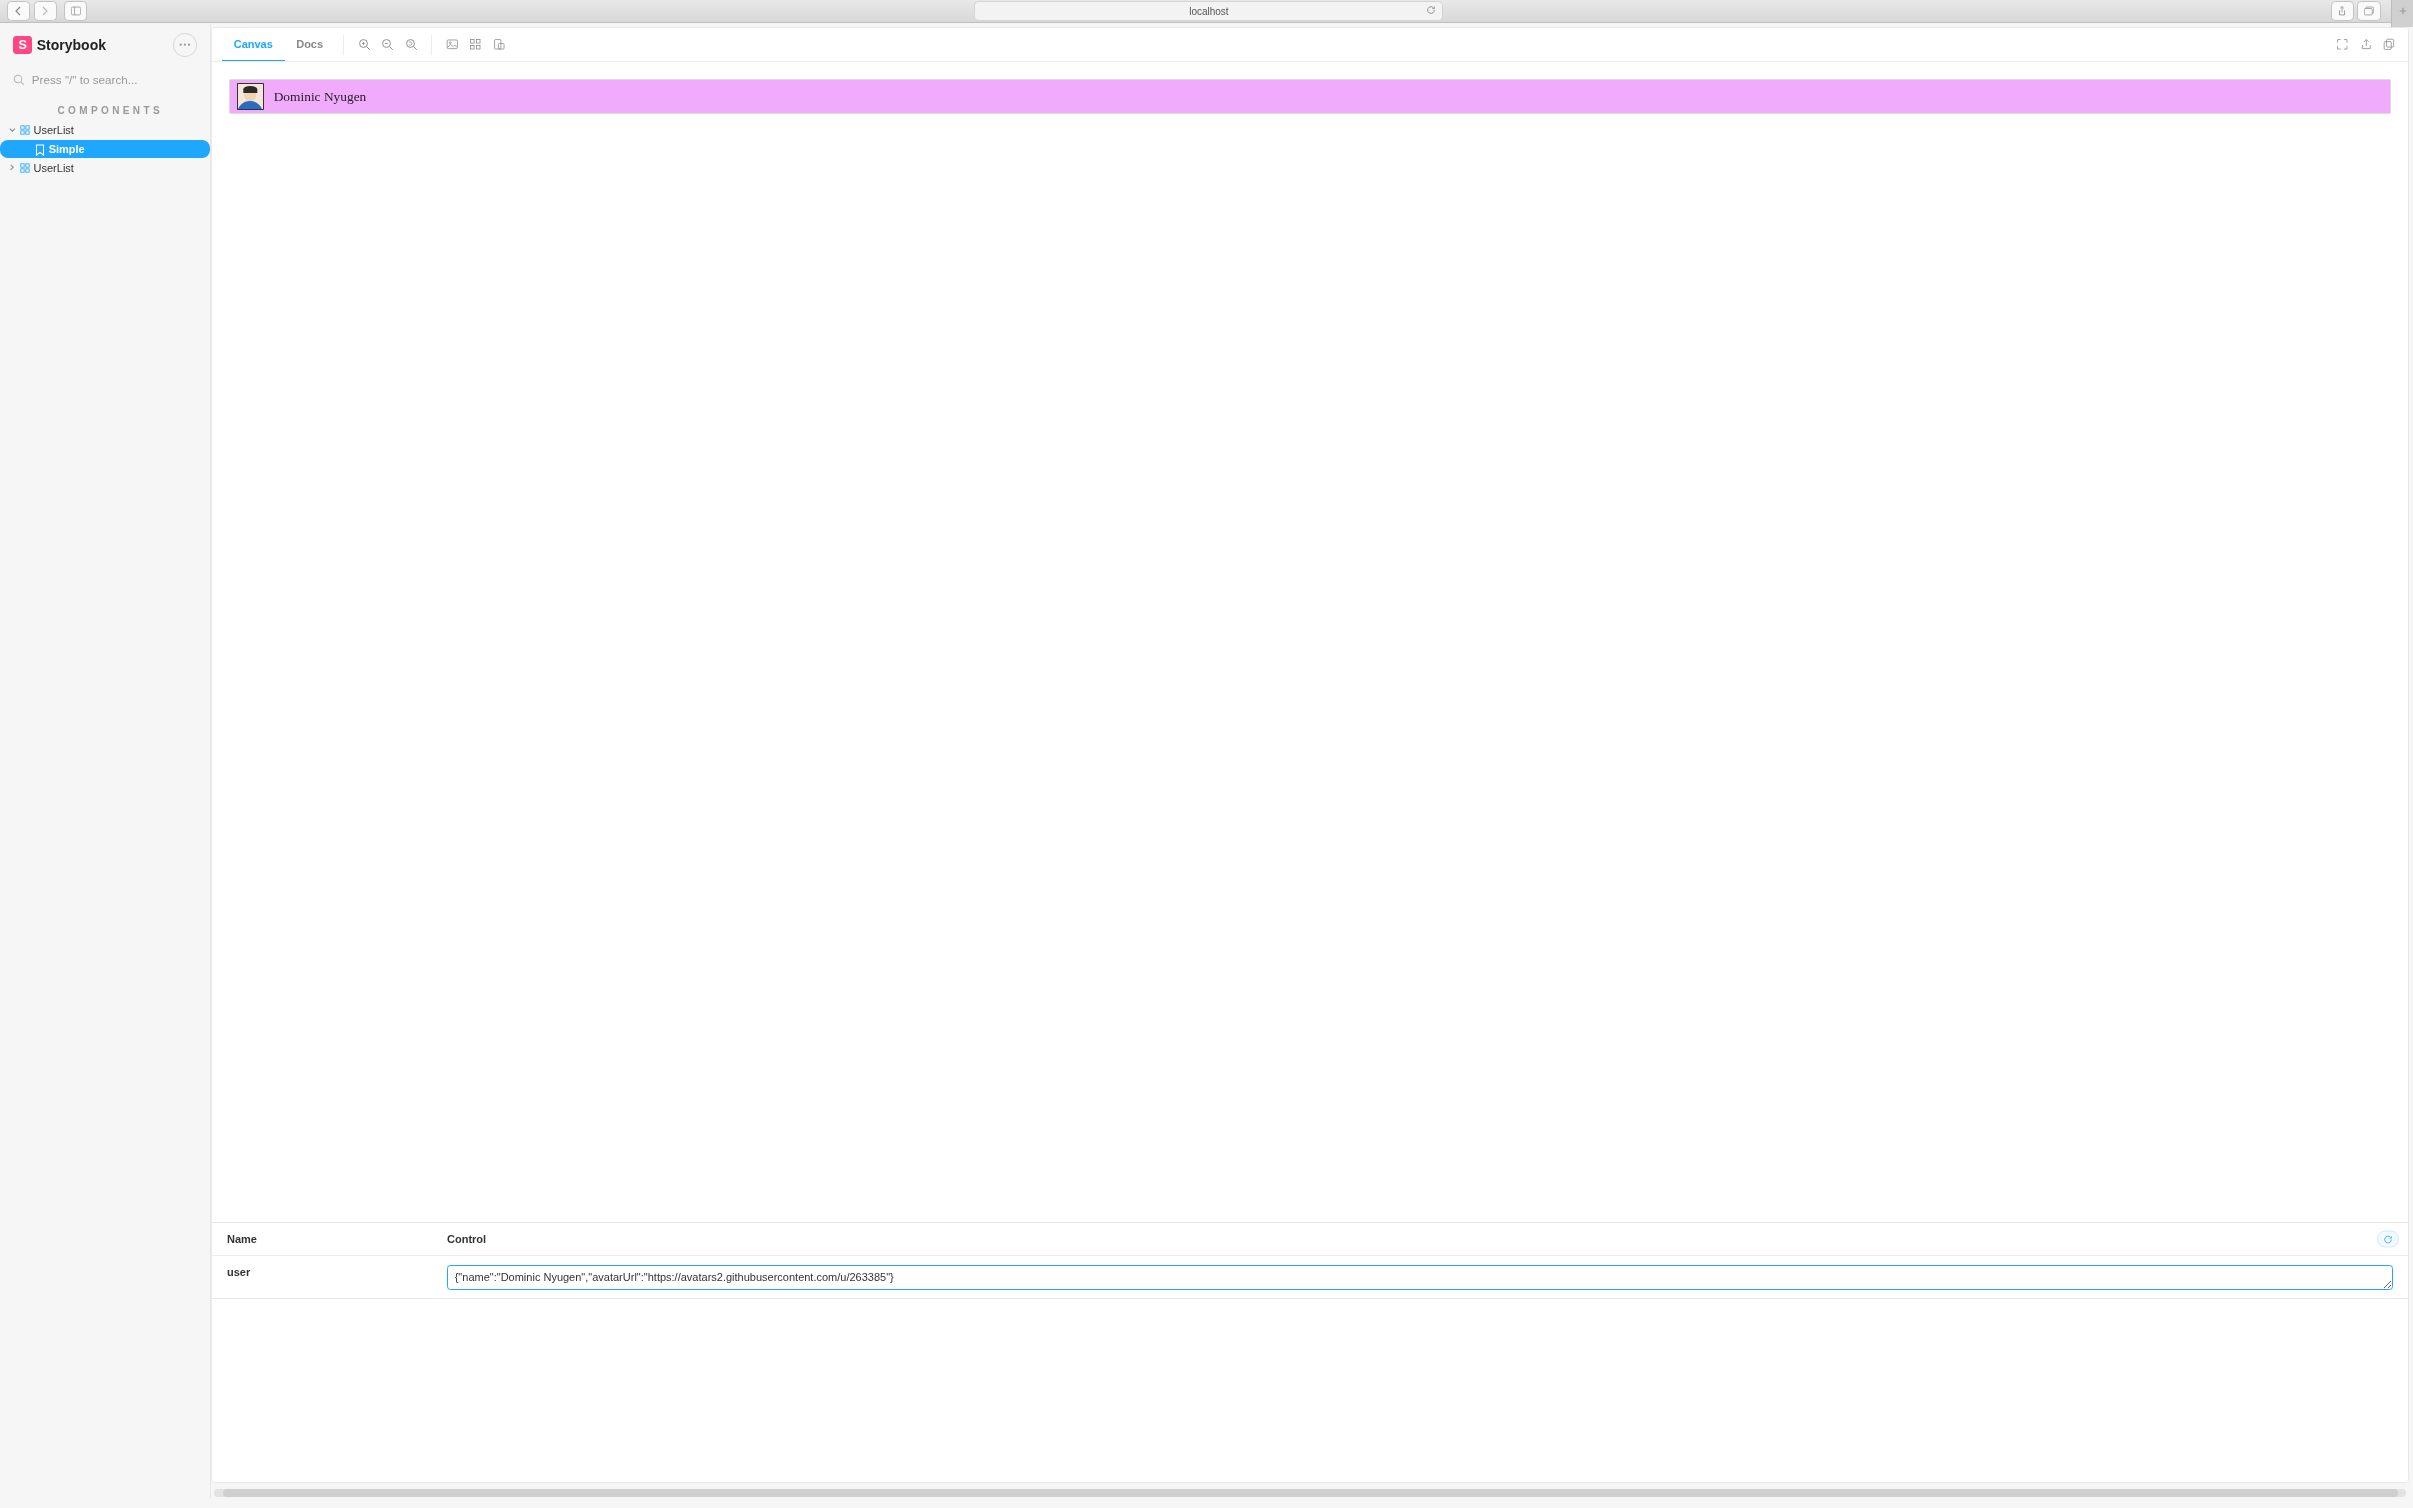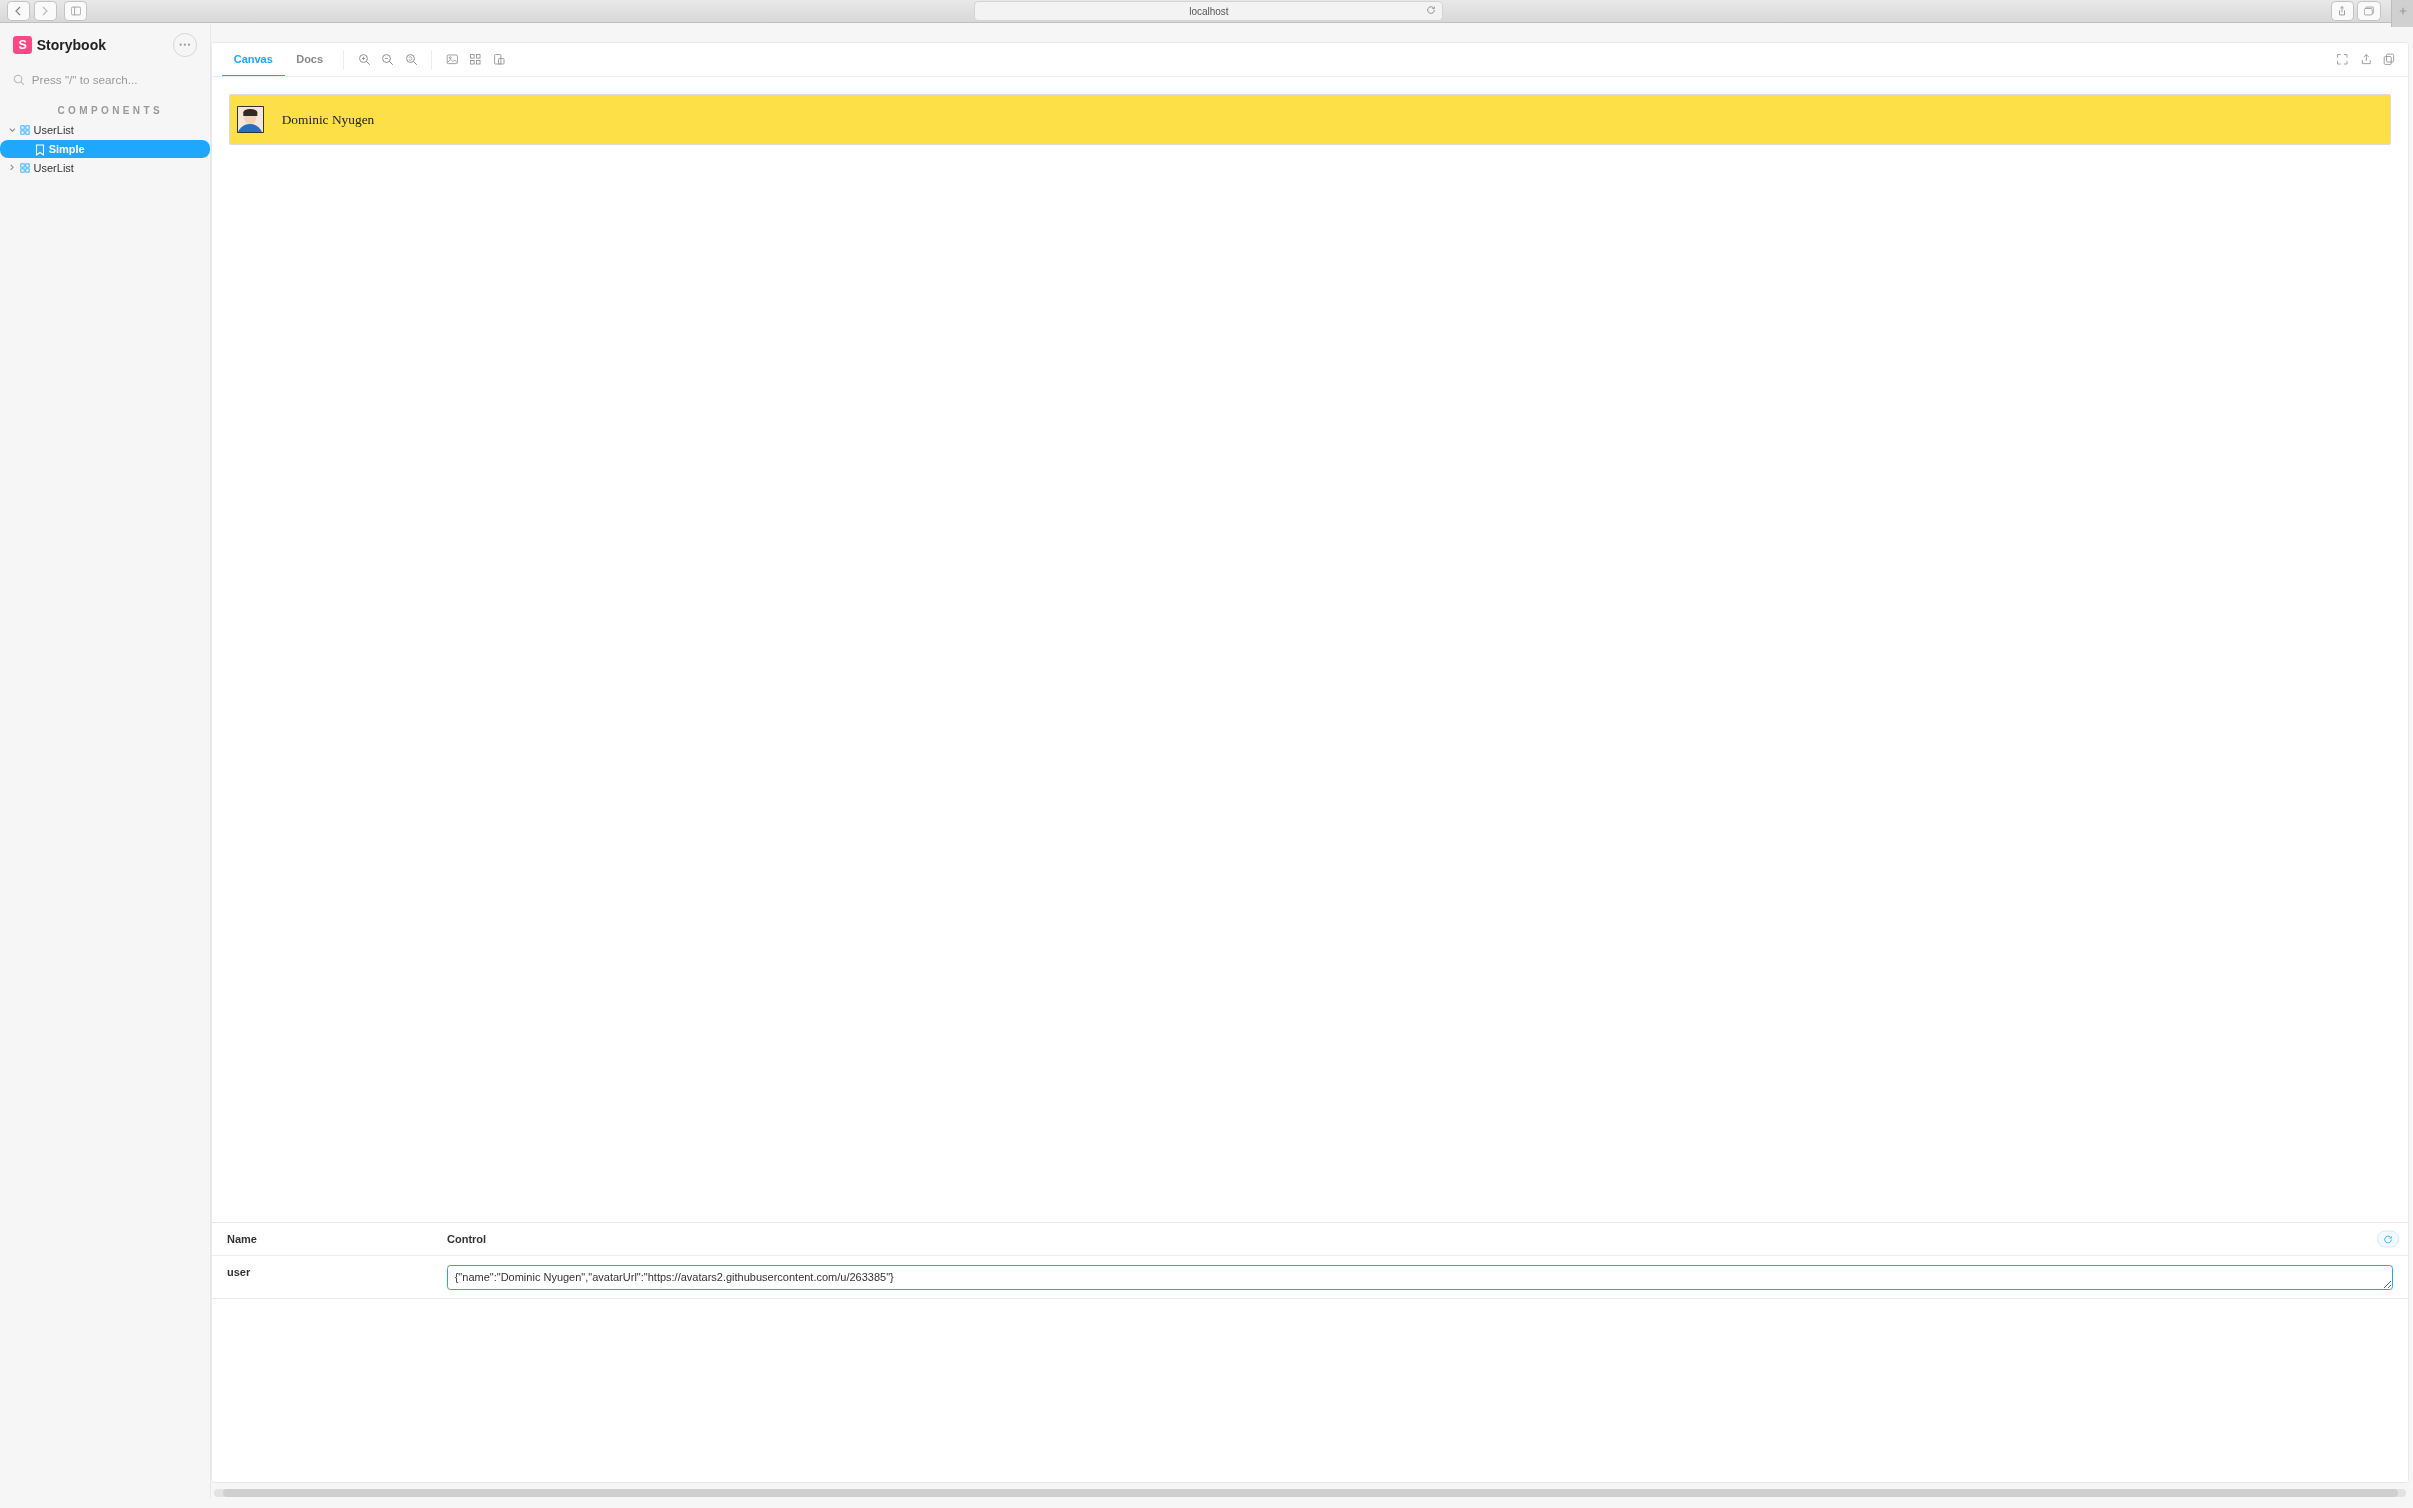--- a/index.html
+++ b/index.html
@@ -157,27 +157,27 @@
     }
     .tb-btn svg { width:12.6px; height:12.6px; stroke:#888; fill:none; }
     .tb-right { margin-left:auto; display:flex; padding-right:6.7px; }
 
     .canvas {
       flex:1;
       background:#fff;
       padding: 17px;
     }
     .preview-bar {
-      background:#fde047;
+      background:#f0abfc;
       border:0.8px solid #dcdcdc;
       border-radius:1.7px;
-      height:51px;
+      height:35px;
       width:100%;
       display:flex; align-items:center;
-      gap:18px;
+      gap:10px;
       padding: 0 6.7px;
     }
     .avatar {
       width:27px; height:27px;
       border:0.8px solid #333;
       border-radius:0.8px;
       background:#f4e6d8;
       position:relative;
       overflow:hidden;
     }
@@ -370,21 +370,21 @@
               <rect x="1" y="1" width="4" height="4" stroke="#1ea7fd" fill="none"></rect>
               <rect x="7" y="1" width="4" height="4" stroke="#1ea7fd" fill="none"></rect>
               <rect x="1" y="7" width="4" height="4" stroke="#1ea7fd" fill="none"></rect>
               <rect x="7" y="7" width="4" height="4" stroke="#1ea7fd" fill="none"></rect>
             </svg></span>
         <span>UserList</span>
       </div>
     </div>
   </aside>
 
-  <div style="flex:1; display:flex; flex-direction:column;margin-top:15px;">
+  <div style="flex:1; display:flex; flex-direction:column;">
     <div class="main">
       <div class="toolbar">
         <div class="tabs">
           <div class="tab active">
               <span>Canvas</span>
             </div>
           <div class="tab">
               <span>Docs</span>
             </div>
         </div>

